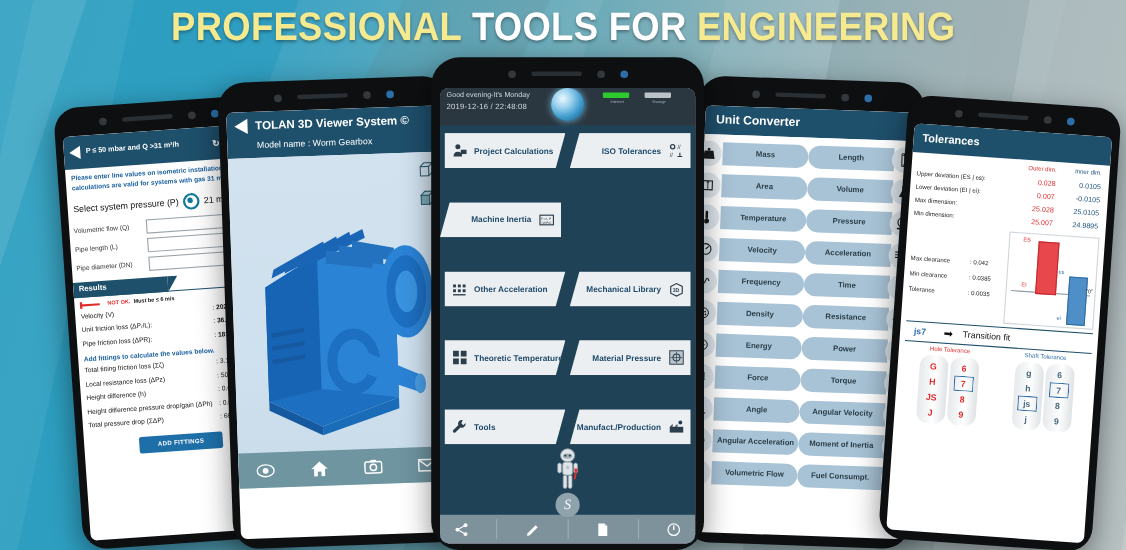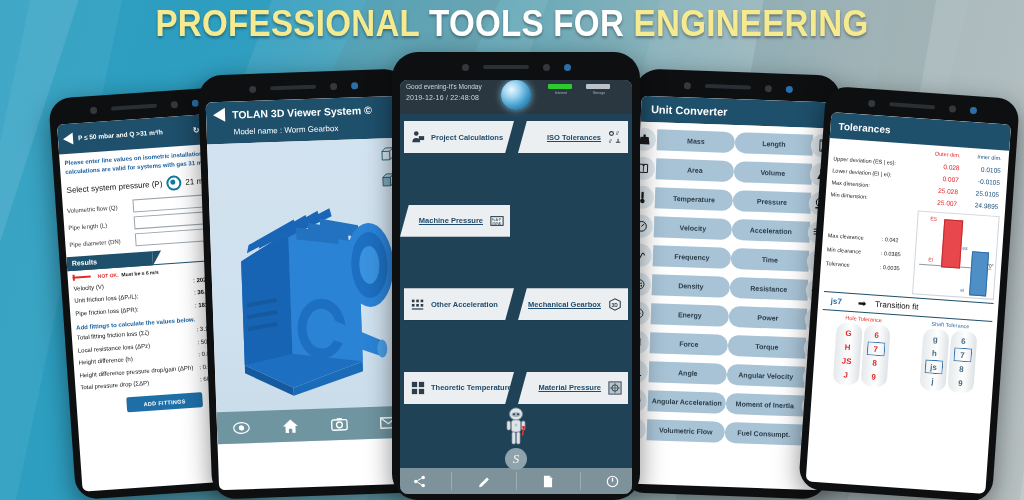--- a/index.html
+++ b/index.html
@@ -123,21 +123,21 @@
   .p3-ind.i1{right:58px;} .p3-ind.i1 i{background:#2ecb2e;}
   .p3-ind.i2{right:20px;} .p3-ind.i2 i{background:#b9c3c8;}
   .p3-menu{flex:1;padding:7px 0 0;display:flex;flex-direction:column;justify-content:space-between;}
   .p3-row{display:flex;justify-content:space-between;}
   .p3-item{width:104px;height:32px;background:#eceff1;display:flex;align-items:center;position:relative;
     box-shadow:0 1px 2px rgba(0,0,0,.35);}
   .p3-item.left{margin-left:4px;clip-path:polygon(0 0,100% 0,92% 100%,0 100%);padding-left:6px;gap:6px;}
   .p3-item.right{margin-right:4px;clip-path:polygon(8% 0,100% 0,100% 100%,0 100%);padding-right:6px;gap:6px;
     justify-content:flex-end;}
   .p3-label{font-size:7.5px;font-weight:bold;color:#1f4a6b;line-height:9px;}
-  .p3-item.right .p3-label{text-align:center;text-decoration:underline;}
+  .p3-item.right .p3-label{text-align:center;}
   .p3-ico{width:15px;height:15px;flex:0 0 auto;display:flex;align-items:center;justify-content:center;color:#2c3e4c;}
   .p3-mascot{height:64px;position:relative;}
   .p3-robot{position:absolute;left:50%;top:2px;transform:translateX(-50%);width:26px;height:42px;}
   .p3-slogo{position:absolute;left:50%;bottom:-2px;transform:translateX(-50%);width:22px;height:22px;border-radius:50%;
     background:#8fa3ad;color:#f2f6f8;font-size:13px;font-style:italic;display:flex;align-items:center;justify-content:center;
     font-family:"Liberation Serif",serif;}
   .p3-nav{height:26px;background:#7e929c;display:flex;align-items:center;justify-content:space-around;color:#fff;
     border-radius:0 0 8px 8px;}
   .p3-nav .sep{width:1px;height:18px;background:rgba(255,255,255,.25);}
 
@@ -433,21 +433,21 @@
                   <text x="9" y="6" font-size="6" fill="#2c3e4c">//</text>
                   <text x="1" y="15" font-size="6" fill="#2c3e4c">//</text>
                   <path d="M9 14 h5 M11.5 10 v4" stroke="#2c3e4c" stroke-width="1.2"></path>
                 </svg>
             </span>
           </div>
         </div>
 
         <div class="p3-row">
           <div class="p3-item right">
-            <span class="p3-label">Machine Pressure</span>
+            <span class="p3-label">Machine Inertia</span>
             <span class="p3-ico">
               <svg width="14" height="14" viewBox="0 0 16 16">
                   <rect x="1" y="3" width="14" height="10" fill="none" stroke="#2c3e4c" stroke-width="1.2"></rect>
                   <text x="2.2" y="8" font-size="3.6" fill="#2c3e4c">F=A·P</text>
                   <text x="2.6" y="12" font-size="3.6" fill="#2c3e4c">(WPA)</text>
                 </svg>
             </span>
           </div>
         </div>
 
@@ -462,21 +462,21 @@
                     <rect x="1" y="8" width="3" height="3"></rect>
                     <rect x="6" y="8" width="3" height="3"></rect>
                     <rect x="11" y="8" width="3" height="3"></rect>
                     <rect x="1" y="13" width="13" height="1.4"></rect>
                   </g>
                 </svg>
             </span>
             <span class="p3-label">Other Acceleration</span>
           </div>
           <div class="p3-item right">
-            <span class="p3-label">Mechanical Gearbox</span>
+            <span class="p3-label">Mechanical Library</span>
             <span class="p3-ico">
               <svg width="14" height="14" viewBox="0 0 16 16">
                   <path d="M2 5 L8 2 L14 5 L14 12 L8 15 L2 12 Z" fill="none" stroke="#2c3e4c" stroke-width="1.2"></path>
                   <text x="4" y="11" font-size="5.5" fill="#2c3e4c" font-weight="bold">3D</text>
                 </svg>
             </span>
           </div>
         </div>
 
         <div class="p3-row">
@@ -498,20 +498,40 @@
             <span class="p3-ico">
               <svg width="14" height="14" viewBox="0 0 16 16">
                   <rect x="1" y="1" width="14" height="14" fill="#b9c4cb" stroke="#2c3e4c" stroke-width="1"></rect>
                   <circle cx="8" cy="8" r="3.6" fill="none" stroke="#2c3e4c" stroke-width="1.1"></circle>
                   <path d="M8 2 v12 M2 8 h12" stroke="#2c3e4c" stroke-width=".7"></path>
                 </svg>
             </span>
           </div>
         </div>
 
+        <div class="p3-row">
+          <div class="p3-item left">
+            <span class="p3-ico">
+              <svg width="14" height="14" viewBox="0 0 16 16">
+                  <path d="M11 1 a4 4 0 0 0 -4.6 5.3 L1.3 11.4 a1.6 1.6 0 0 0 2.3 2.3 l5.1 -5.1 A4 4 0 0 0 14 4 L11.6 6.4 L9.6 4.4 Z" fill="#2c3e4c"></path>
+                </svg>
+            </span>
+            <span class="p3-label">Tools</span>
+          </div>
+          <div class="p3-item right">
+            <span class="p3-label">Manufact./Production</span>
+            <span class="p3-ico">
+              <svg width="14" height="14" viewBox="0 0 16 16">
+                  <rect x="1" y="8" width="14" height="6" fill="#2c3e4c"></rect>
+                  <path d="M1 8 L4 5 L4 8 M6 8 L9 5 L9 8" fill="#2c3e4c"></path>
+                  <circle cx="12" cy="3.5" r="2" fill="#2c3e4c"></circle>
+                </svg>
+            </span>
+          </div>
+        </div>
 
       </div>
       <div class="p3-mascot">
         <svg class="p3-robot" viewBox="0 0 26 42">
           <ellipse cx="13" cy="8" rx="6.4" ry="6" fill="#dfe4e8" stroke="#8d9aa3" stroke-width=".8"></ellipse>
           <ellipse cx="13" cy="8.6" rx="4.4" ry="2.4" fill="#9fb0bb"></ellipse>
           <circle cx="11" cy="8.2" r="1" fill="#2c3e4c"></circle>
             <circle cx="15" cy="8.2" r="1" fill="#2c3e4c"></circle>
           <rect x="8.5" y="14" width="9" height="12" rx="2.6" fill="#dfe4e8" stroke="#8d9aa3" stroke-width=".8"></rect>
           <circle cx="13" cy="19" r="1.5" fill="#b9c4cb"></circle>

